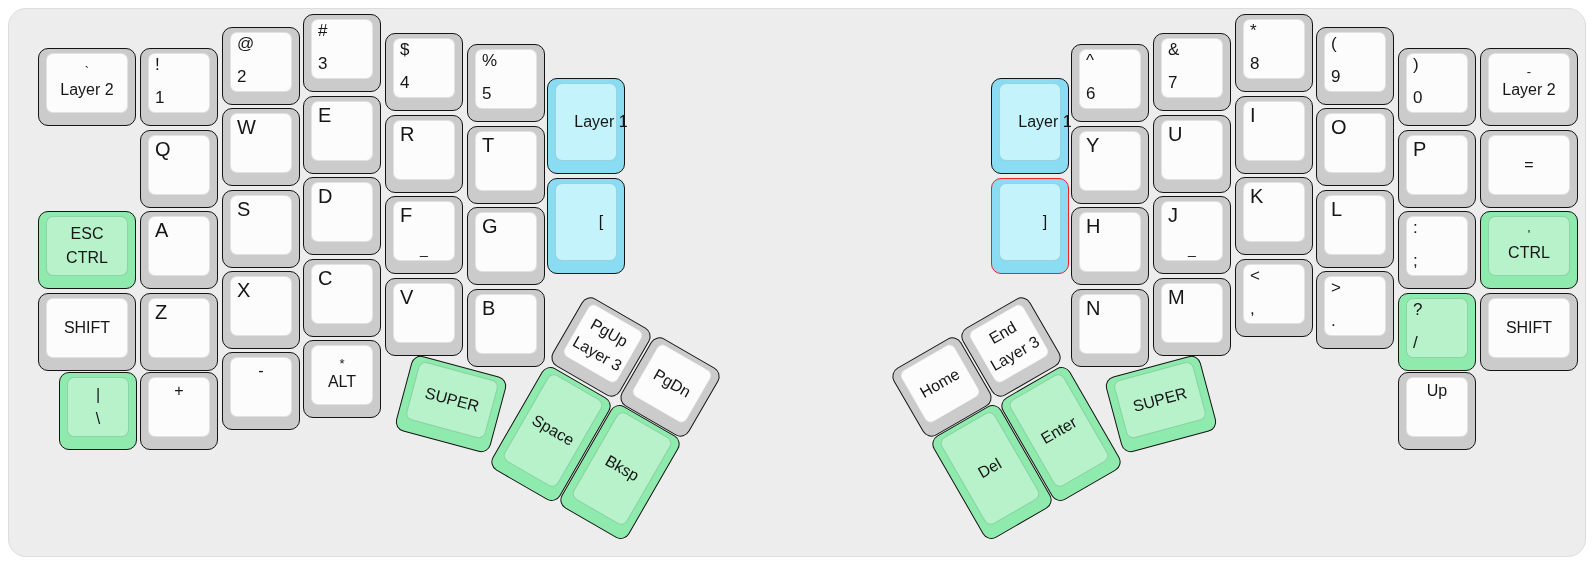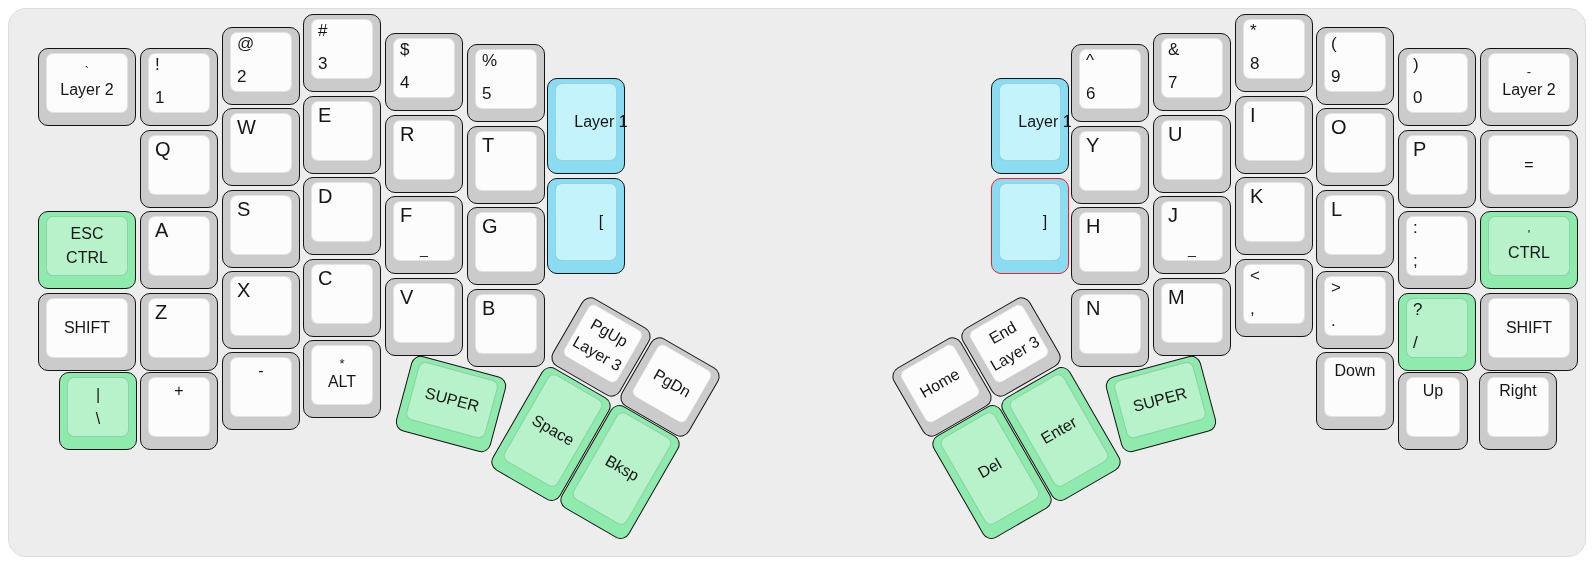--- a/index.html
+++ b/index.html
@@ -310,25 +310,20 @@
         <div class="face">
           <span class="lbl lbl0">L</span>
         </div>
       </div>
       <div class="key w t-pair" style="left: 1316px; top: 271px; width: 78px; height: 78px;">
         <div class="face">
           <span class="lbl lbl0">&gt;</span>
           <span class="lbl lbl1">.</span>
         </div>
       </div>
-      <div class="key w t-topcenter" style="left: 1316px; top: 352px; width: 78px; height: 78px;">
-        <div class="face">
-          <span class="lbl lbl0">Down</span>
-        </div>
-      </div>
       <div class="key w t-pair" style="left: 1398px; top: 48px; width: 78px; height: 78px;">
         <div class="face">
           <span class="lbl lbl0">)</span>
           <span class="lbl lbl1">0</span>
         </div>
       </div>
       <div class="key w t-tl" style="left: 1398px; top: 130px; width: 78px; height: 78px;">
         <div class="face">
           <span class="lbl lbl0">P</span>
         </div>
@@ -338,21 +333,21 @@
           <span class="lbl lbl0">:</span>
           <span class="lbl lbl1">;</span>
         </div>
       </div>
       <div class="key g t-pair" style="left: 1398px; top: 293px; width: 78px; height: 78px;">
         <div class="face">
           <span class="lbl lbl0">?</span>
           <span class="lbl lbl1">/</span>
         </div>
       </div>
-      <div class="key w t-topcenter" style="left: 1398px; top: 372px; width: 70px; height: 78px;">
+      <div class="key w t-topcenter" style="left: 1398px; top: 372px; width: 78px; height: 78px;">
         <div class="face">
           <span class="lbl lbl0">Up</span>
         </div>
       </div>
       <div class="key w t-smallcenter" style="left: 1480px; top: 48px; width: 98px; height: 78px;">
         <div class="face">
           <span class="lbl lbl0">-</span>
           <span class="lbl lbl1">Layer 2</span>
         </div>
       </div>
@@ -363,25 +358,20 @@
       </div>
       <div class="key g t-smallcenter" style="left: 1480px; top: 211px; width: 98px; height: 78px;">
         <div class="face">
           <span class="lbl lbl0">'</span>
           <span class="lbl lbl1">CTRL</span>
         </div>
       </div>
       <div class="key w t-center" style="left: 1480px; top: 293px; width: 98px; height: 78px;">
         <div class="face">
           <span class="lbl lbl0">SHIFT</span>
-        </div>
-      </div>
-      <div class="key w t-topcenter" style="left: 1479px; top: 372px; width: 78px; height: 78px;">
-        <div class="face">
-          <span class="lbl lbl0">Right</span>
         </div>
       </div>
       <div class="key w t-center" style="left: 903px; top: 348px; width: 78px; height: 78px; transform: rotate(-30deg);">
         <div class="face">
           <span class="lbl lbl0">Home</span>
         </div>
       </div>
       <div class="key w t-center" style="left: 972px; top: 308px; width: 78px; height: 78px; transform: rotate(-30deg);">
         <div class="face">
           <span class="lbl lbl0">End</span>

